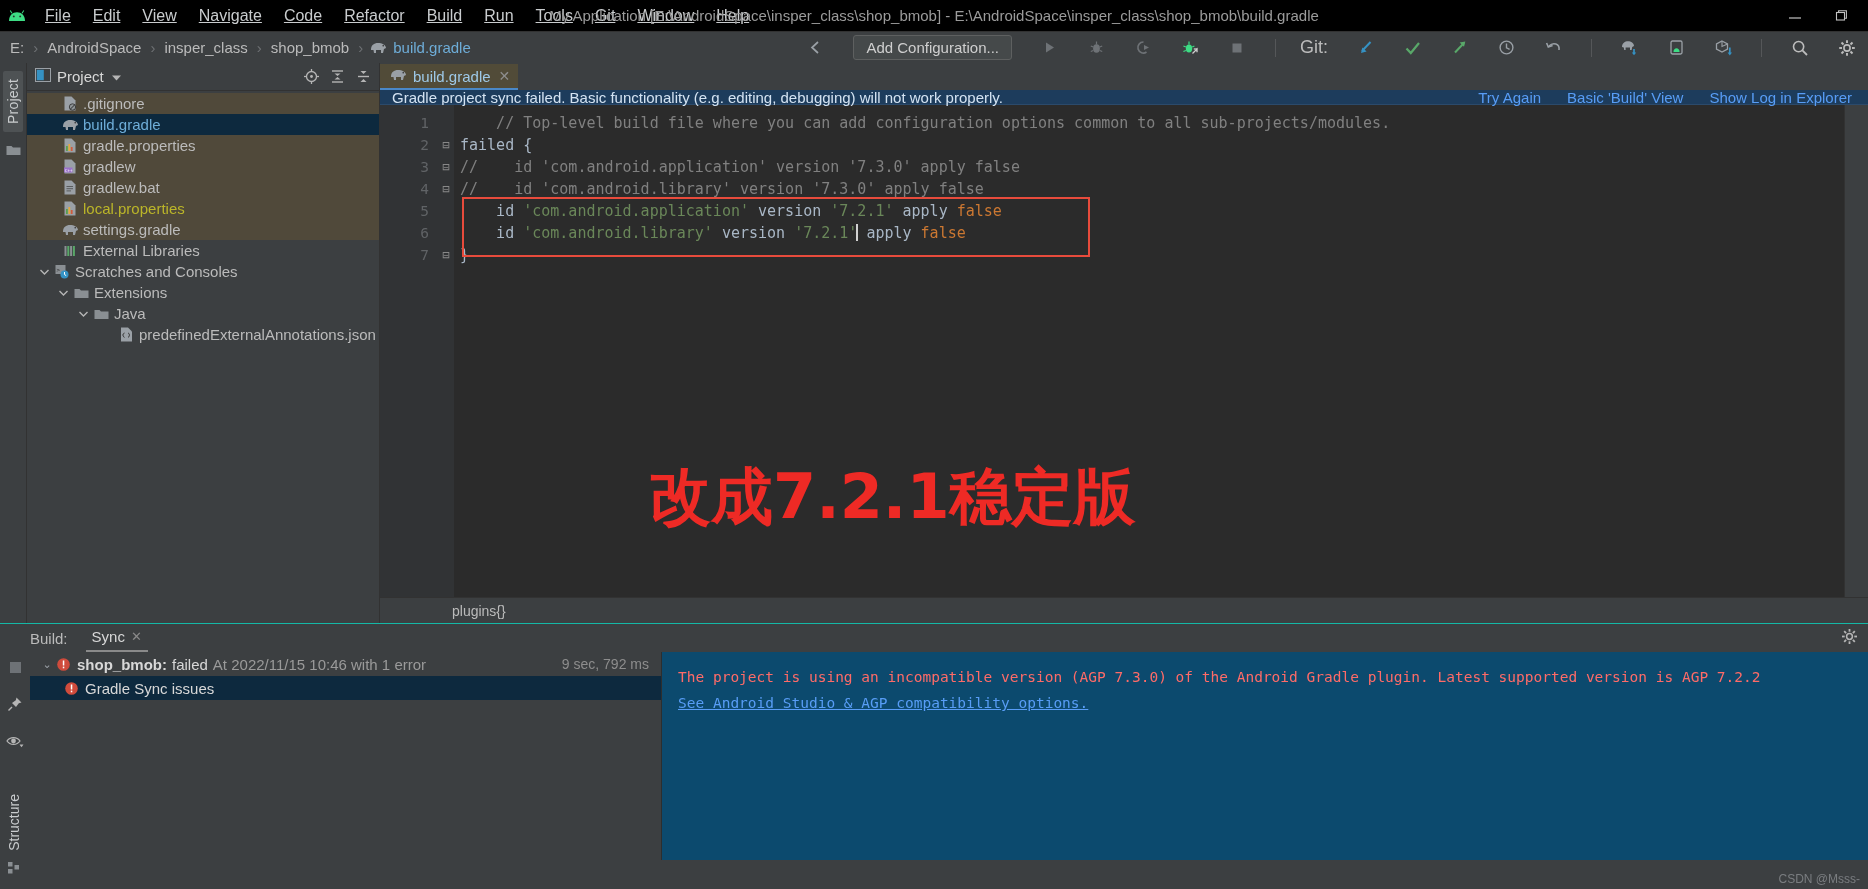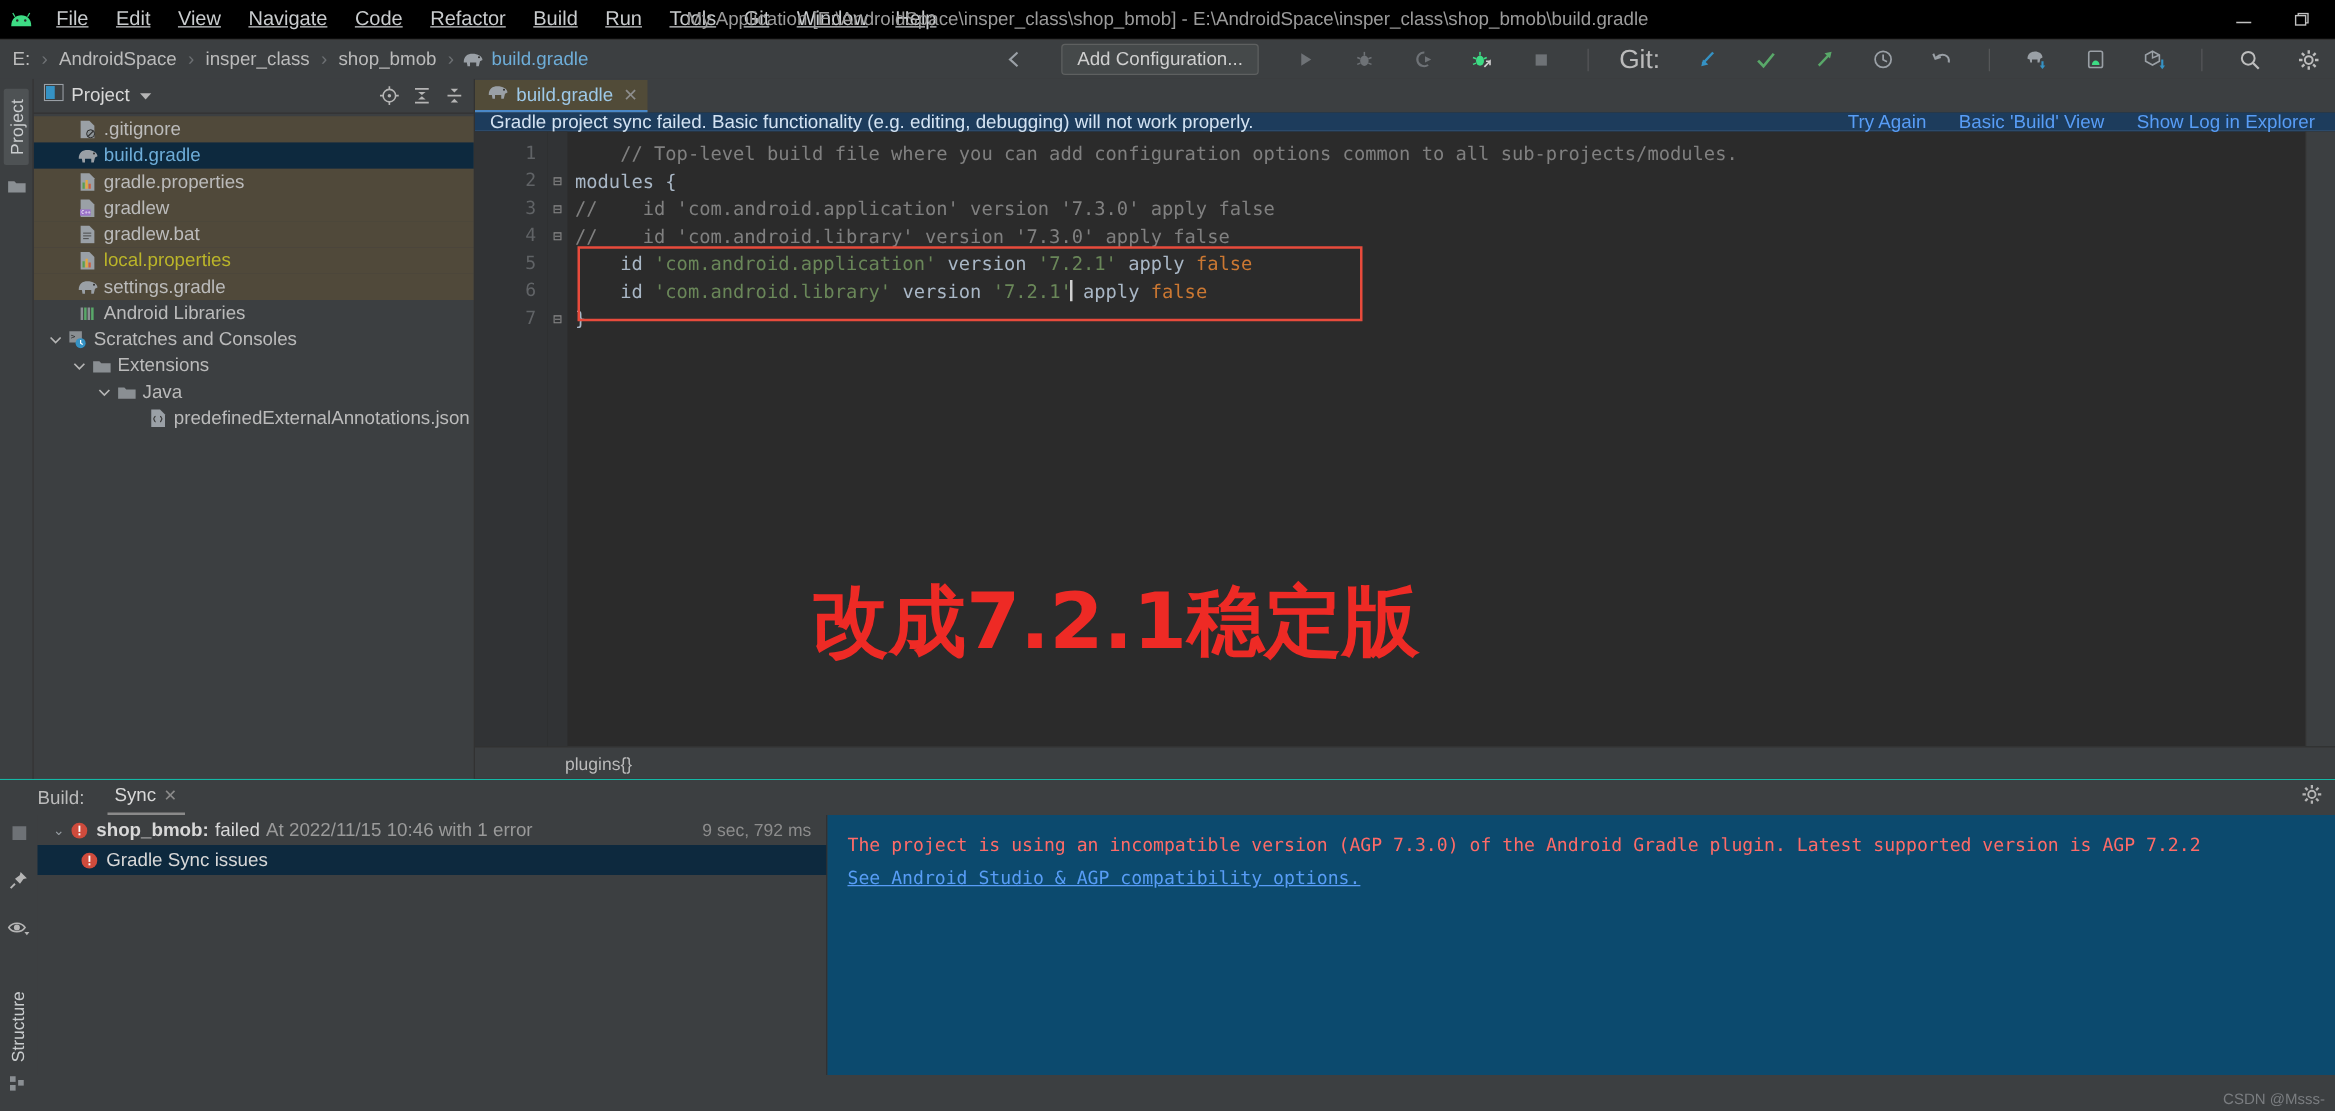--- a/index.html
+++ b/index.html
@@ -59,21 +59,21 @@
   .tbtn {
     width: 31px; height: 26px; display: flex; align-items: center;
     justify-content: center; border-radius: 3px;
   }
   .addconf {
     border: 1px solid #5e6060; border-radius: 3px;
     padding: 3px 12px; font-size: 15px; color: #cfcfcf;
     background: #45494a; white-space: nowrap; margin: 0 6px;
   }
   .tsep { width: 1px; height: 18px; background: #555759; margin: 0 6px; }
-  .gitlabel { font-size: 21px; color: #bbbbbb; margin: 0 6px 0 2px; }
+  .gitlabel { font-size: 18px; color: #bbbbbb; margin: 0 6px 0 2px; }
   
   .main { display: flex; height: 560px; }
   
   .leftstrip {
     width: 27px; background: #3c3f41; display: flex;
     flex-direction: column; align-items: center;
     border-right: 1px solid #323232; padding-top: 8px;
   }
   .vtab {
     writing-mode: vertical-rl; transform: rotate(180deg);
@@ -525,21 +525,21 @@
 
         <div class="node" style="padding-left:33px">
           <span class="ico">
             <svg width="15" height="14" viewBox="0 0 15 14">
               <rect x="1.5" y="2" width="2" height="10" fill="#8a8f93"></rect>
               <rect x="4.3" y="2" width="2" height="10" fill="#59a869"></rect>
               <rect x="7.1" y="2" width="2" height="10" fill="#8a8f93"></rect>
               <rect x="9.9" y="2" width="2" height="10" fill="#59a869"></rect>
             </svg>
           </span>
-          <span class="lbl">Android Libraries</span>
+          <span class="lbl">External Libraries</span>
         </div>
 
         <div class="node" style="padding-left:10px">
           <span class="arrow">
             <svg width="11" height="8" viewBox="0 0 11 8">
                 <polyline points="1.5,2 5.5,6 9.5,2" fill="none" stroke="#b5b5b5" stroke-width="1.4"></polyline>
               </svg>
           </span>
           <span class="ico">
             <svg width="16" height="15" viewBox="0 0 16 15">
@@ -630,21 +630,21 @@
           <div></div>
           <div>⊟</div>
           <div>⊟</div>
           <div>⊟</div>
           <div></div>
           <div></div>
           <div>⊟</div>
         </div>
         <div class="code">
           <div class="ln"><span class="c-comment">    // Top-level build file where you can add configuration options common to all sub-projects/modules.</span></div>
-          <div class="ln"><span class="c-plain">modules {</span></div>
+          <div class="ln"><span class="c-plain">failed {</span></div>
           <div class="ln"><span class="c-comment">//    id 'com.android.application' version '7.3.0' apply false</span></div>
           <div class="ln"><span class="c-comment">//    id 'com.android.library' version '7.3.0' apply false</span></div>
           <div class="ln"><span class="c-plain">    id </span><span class="c-str">'com.android.application'</span><span class="c-plain"> version </span><span class="c-str">'7.2.1'</span><span class="c-plain"> apply </span><span class="c-kw">false</span></div>
           <div class="ln"><span class="c-plain">    id </span><span class="c-str">'com.android.library'</span><span class="c-plain"> version </span><span class="c-str">'7.2.1'</span><span class="cursor-car"></span><span class="c-plain"> apply </span><span class="c-kw">false</span></div>
           <div class="ln"><span class="c-plain">}</span></div>
 
           <div class="redbox" style="left:8px; top:92px; width:628px; height:60px;"></div>
 
           <div class="annot" style="left:195px; top:350px;">改成7.2.1稳定版</div>
 

